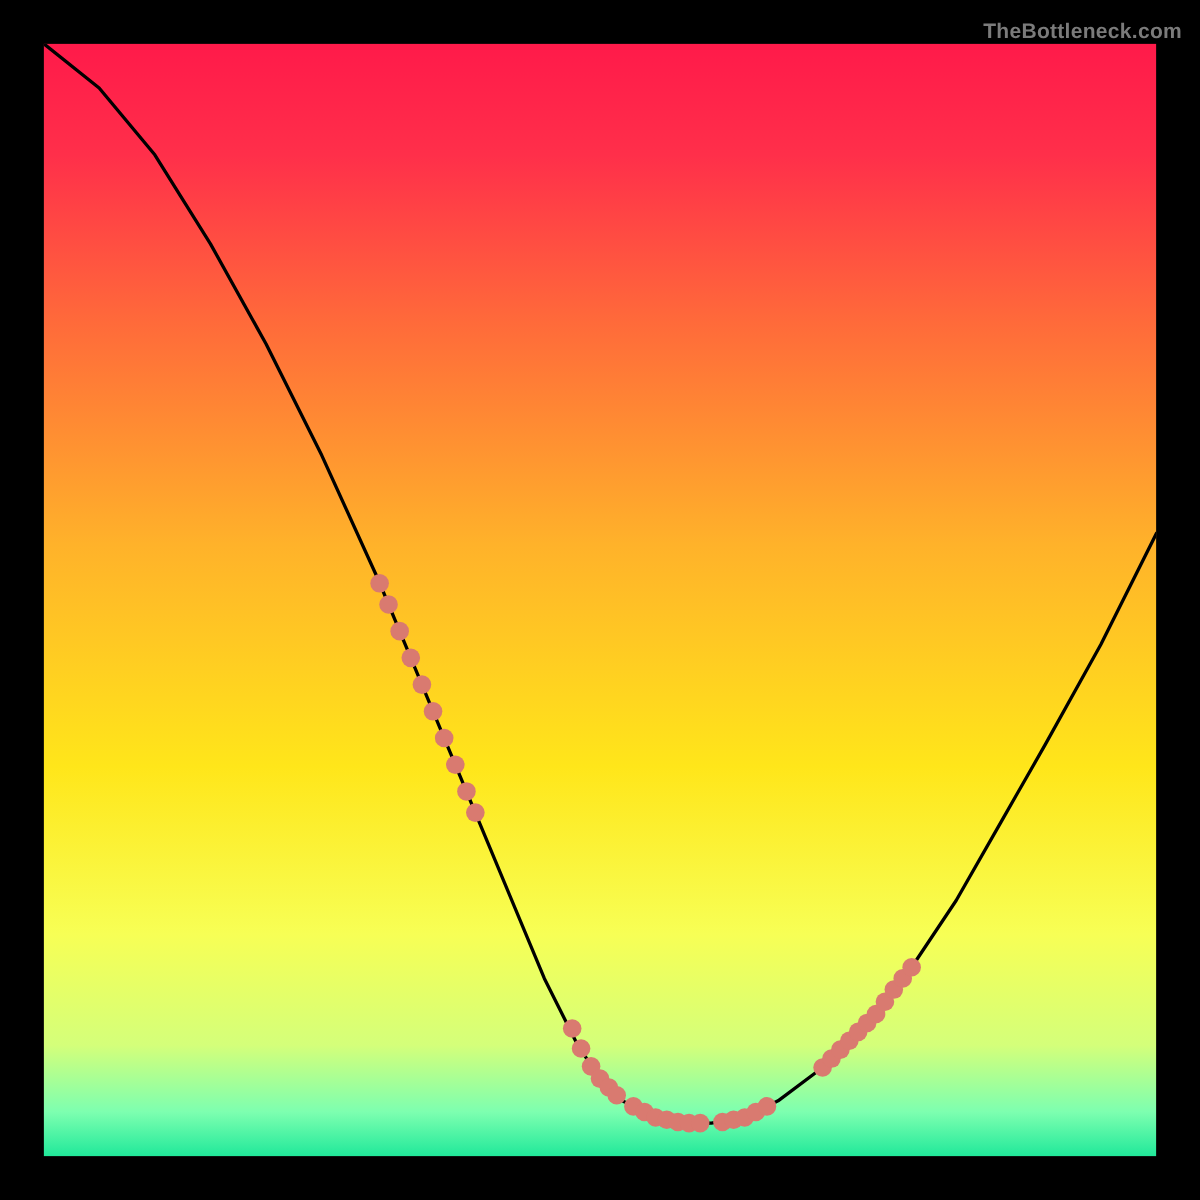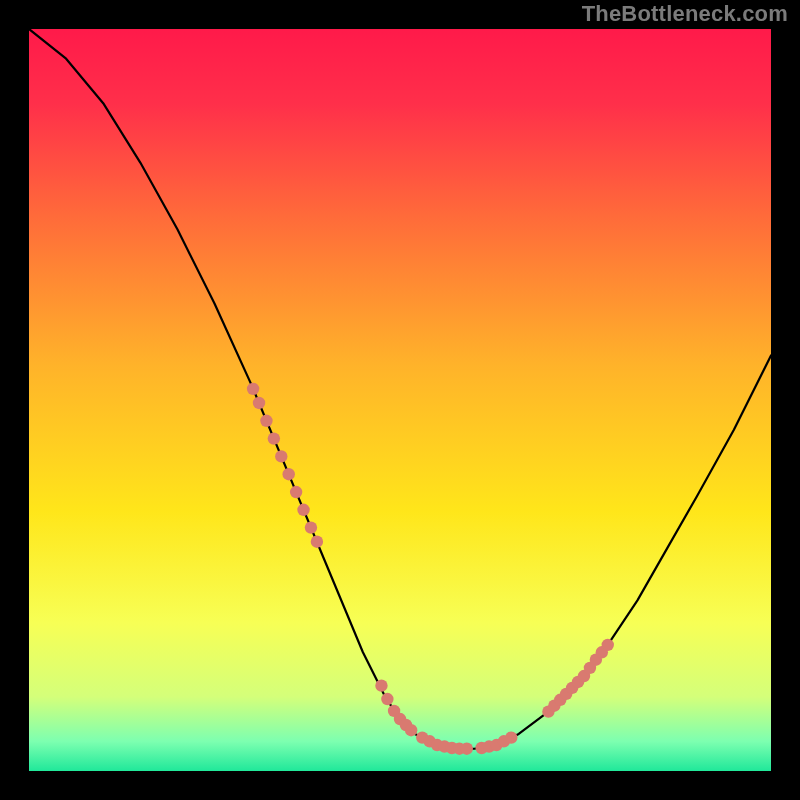--- a/index.html
+++ b/index.html
@@ -21,24 +21,24 @@
   .plot-area {
     position: absolute;
     left: 29px;
     top: 29px;
     width: 742px;
     height: 742px;
     overflow: hidden;
   }
   .watermark {
     position: absolute;
-    top: 1px;
+    top: 12px;
     right: 12px;
     font-family: Arial, Helvetica, sans-serif;
-    font-size: 22px;
+    font-size: 14px;
     font-weight: 600;
     color: #7b7b7b;
     letter-spacing: 0.2px;
   }
   svg { display: block; }
 </style>
 </head>
 <body>
 
 <div class="frame">

